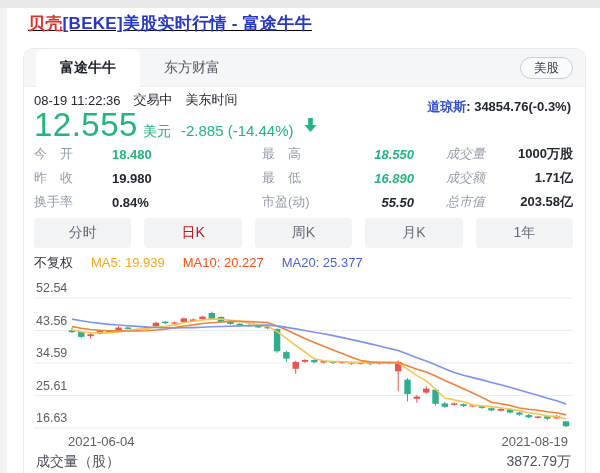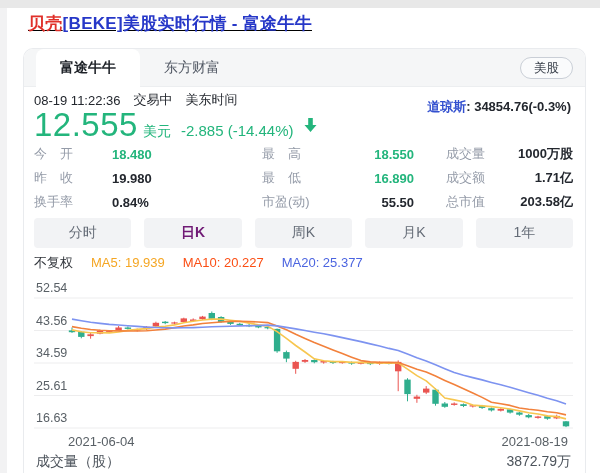--- a/index.html
+++ b/index.html
@@ -25,26 +25,26 @@
   .price-row{display:flex;align-items:baseline;height:34px;color:#23b57c;}
   .price{font-size:33px;line-height:34px;font-weight:500;letter-spacing:.5px;}
   .currency{font-size:14px;margin-left:5px;}
   .change{font-size:15px;margin-left:10px;font-weight:500;}
   .arrow{margin-left:9px;align-self:center;display:flex;}
   .stat-row{display:flex;height:24px;align-items:center;font-size:13px;}
   .s-label{color:#949ba8;flex:none;}
   .s-value{font-weight:700;color:#23272e;flex:none;}
   .s-value.green{color:#23b57c;}
   .s-label.c0{width:78px;}  .s-value.c0{width:116px;}
-  .s-label.c1{width:78px;margin-left:34px;}  .s-value.c1{width:74px;text-align:right;}
-  .s-label.c2{margin-left:auto;}  .s-value.c2{width:88px;text-align:right;}
+  .s-label.c1{width:78px;margin-left:34px;}  .s-value.c1{width:74px;text-align:right;font-style:italic;}
+  .s-label.c2{margin-left:auto;font-style:italic;}  .s-value.c2{width:88px;text-align:right;}
   .periods{display:flex;gap:13px;margin-top:4px;height:30px;}
   .pbtn{flex:1;background:#f2f3f5;border-radius:4px;display:flex;align-items:center;justify-content:center;
         font-size:14px;color:#646b76;cursor:pointer;}
-  .pbtn.active{color:#701a75;font-weight:700;}
+  .pbtn.active{color:#b91c1c;font-weight:400;}
   .legend{display:flex;gap:18px;margin-top:7px;height:15px;font-size:13px;align-items:center;}
   .lg-adj{color:#33373d;font-weight:500;}
   .lg-ma5{color:#f5a623;}
   .lg-ma10{color:#fb4e14;}
   .lg-ma20{color:#4b64e0;}
   #kchart{display:block;margin-top:0;}
   .volume-row{display:flex;justify-content:space-between;font-size:14px;color:#4d545c;height:20px;align-items:center;padding:0 2px;gap:28px;}
 </style>
 </head>
 <body>

